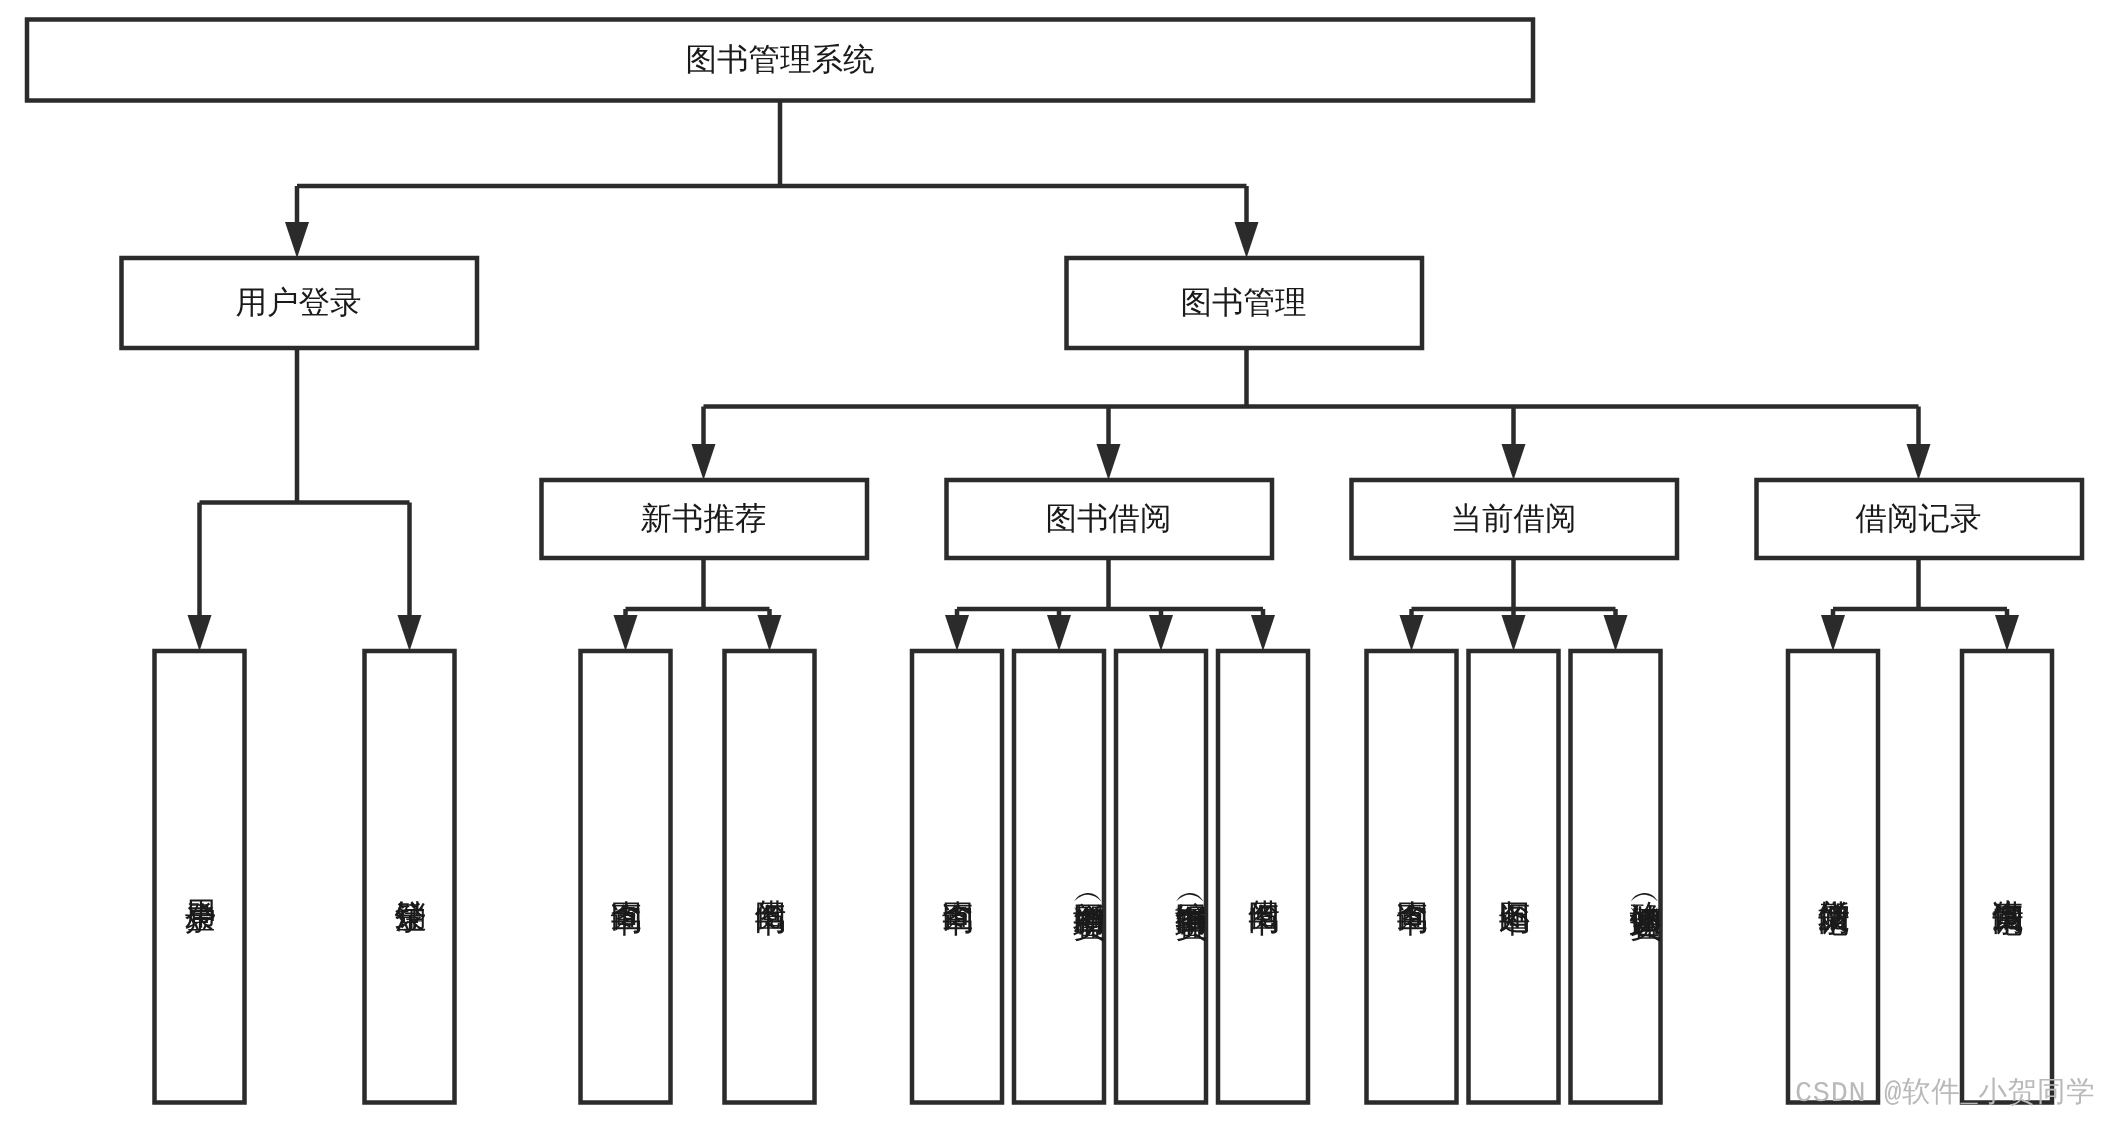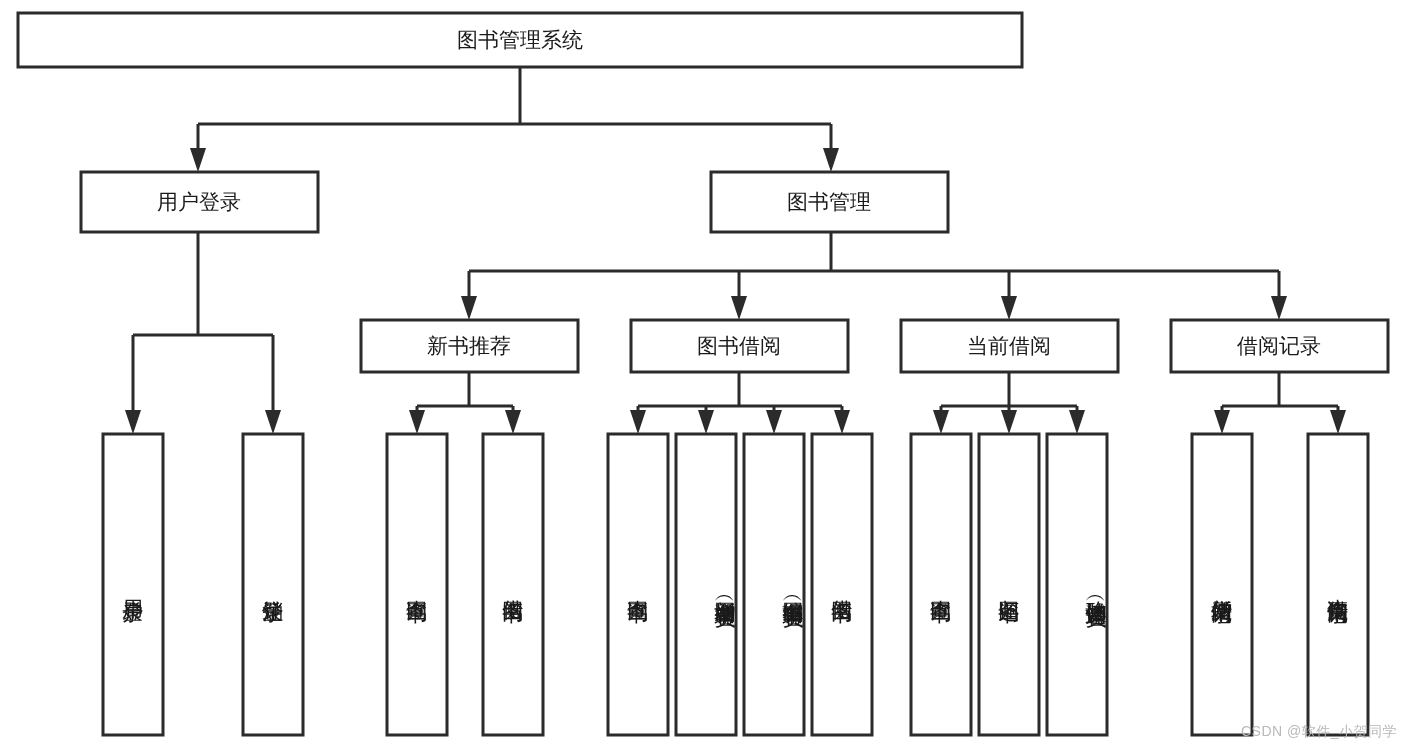--- a/index.html
+++ b/index.html
@@ -61,22 +61,22 @@
     line-height: 1.02;
     color: #1a1a1a;
     letter-spacing: 1px;
     pointer-events: none;
     white-space: nowrap;
   }
   .watermark {
     position: absolute;
     right: 8px;
     bottom: 6px;
-    font-family: Liberation Sans, sans-serif;
-    font-size: 14px;
+    font-family: Liberation Mono, monospace;
+    font-size: 19px;
     color: #b9b9b9;
     letter-spacing: 0.5px;
     user-select: none;
   }
 </style>
 </head>
 <body>
 
 <div id="canvas">
 

